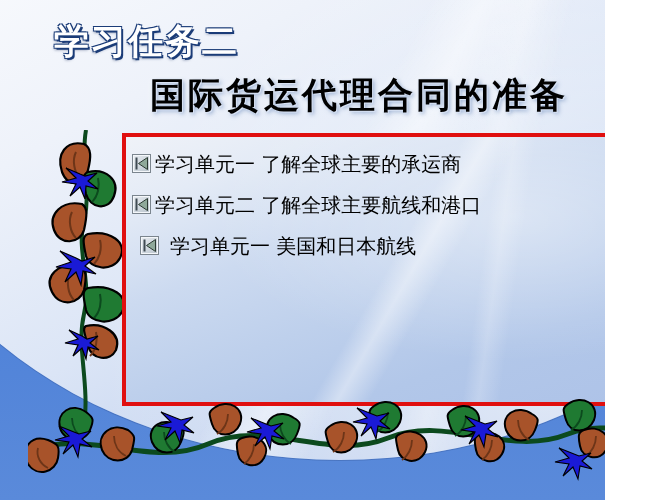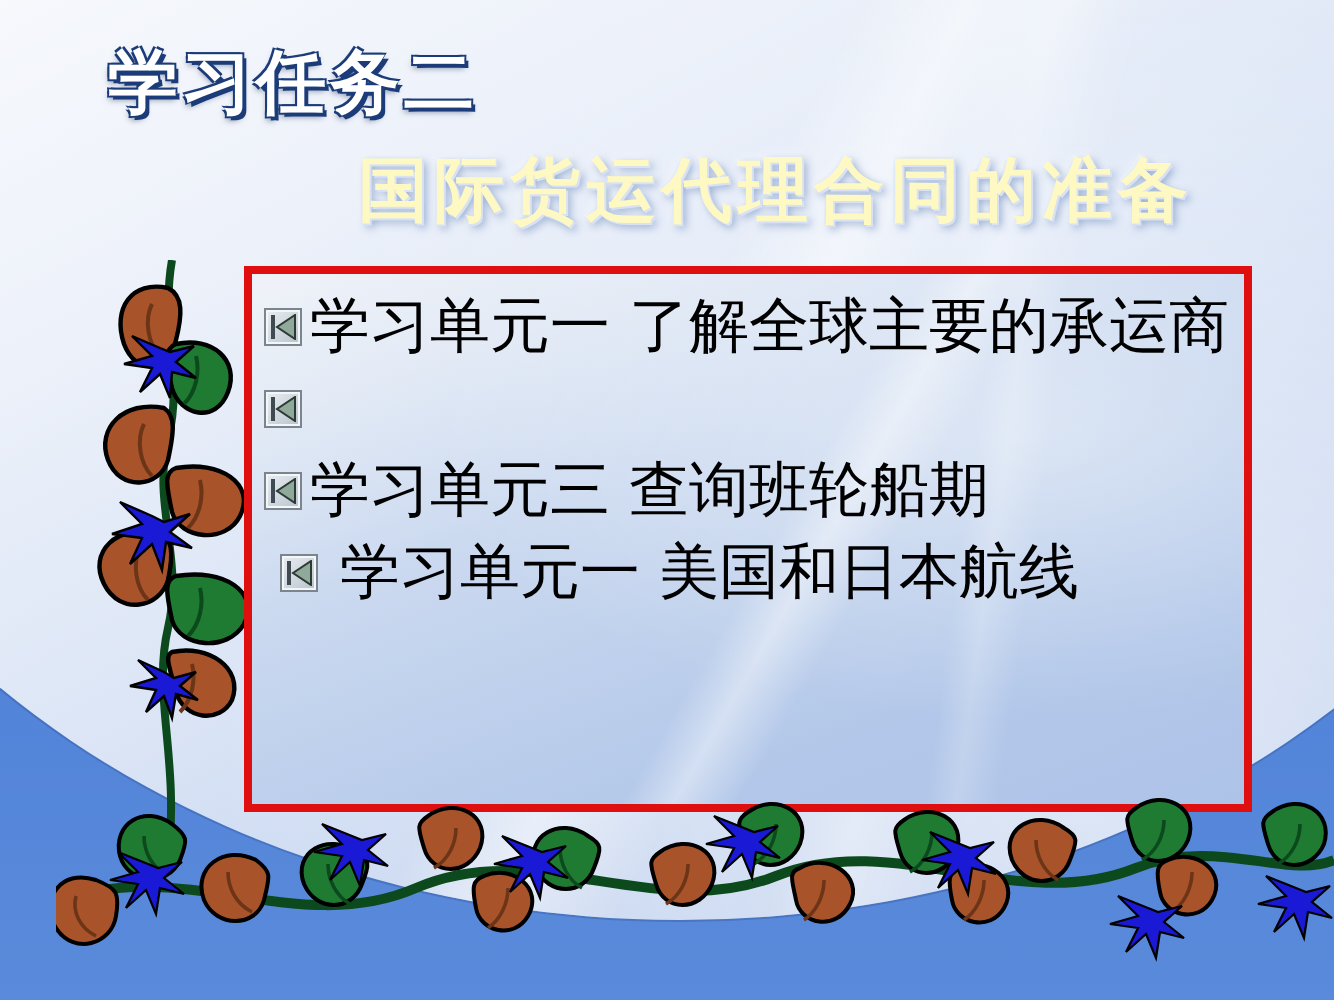--- a/index.html
+++ b/index.html
@@ -3,21 +3,21 @@
 <meta charset="utf-8">
 <title>Slide</title>
 <style>
   html,body{margin:0;padding:0;}
   body{
     width:667px;height:500px;overflow:hidden;
     font-family:"DejaVu Serif", serif;
     background:#ffffff;
   }
   #slide{
-    position:relative;width:667px;height:500px;overflow:hidden;
+    position:relative;width:605px;height:500px;overflow:hidden;
     background:#4a7ed6;
   }
   
   .bg-blue{
     position:absolute;left:0;top:0;width:667px;height:500px;
     background:linear-gradient(180deg,#4a7ed6 0%,#4b7fd8 45%,#5a8ada 100%);
   }
   
   .ellipse{
     position:absolute;
@@ -45,26 +45,25 @@
     color:#ffffff;
     text-shadow:
       2px 2px 0 #1b3c78, -1px -1px 0 #1b3c78, 1px -1px 0 #1b3c78,
       -1px 1px 0 #1b3c78, 0 2px 3px rgba(20,40,90,0.55);
     white-space:nowrap;
   }
   .title2{
     position:absolute;left:150px;top:72px;
     font-family:"DejaVu Sans","Liberation Sans",sans-serif;
     font-weight:bold;font-size:35px;letter-spacing:3px;
-    color:#fef9c3;
+    color:#000000;
     text-shadow:
       1px 1px 0 #d8e2f4, 2px 2px 4px rgba(110,140,190,0.75),
       -1px -1px 0 #eef3fb, 0 0 6px rgba(255,255,255,0.85);
     white-space:nowrap;
-    margin-left:29px;
   }
   
   .content-box{
     position:absolute;left:122px;top:133px;width:504px;height:273px;
     border:4px solid #e00f0f;
     box-sizing:border-box;
     background:
       radial-gradient(ellipse at 78% 30%, rgba(255,255,255,0.40) 0%, rgba(255,255,255,0) 55%),
       linear-gradient(160deg,#eff2f8 0%,#e4ebf6 16%,#ccdaf0 38%,#bed0ec 58%,#b2c7e9 78%,#aec3e8 100%);
     overflow:hidden;
@@ -89,21 +88,21 @@
     margin-right:4px;
     position:relative;
     background:linear-gradient(135deg,#e9edf2 0%,#cfd7de 55%,#b9c3cc 100%);
     border:1px solid #7b858e;
     box-shadow:inset 0 0 0 1px #f4f7fa;
     box-sizing:border-box;
   }
   .item-icon svg{position:absolute;left:2px;top:2px;}
   .item-text{
     font-family:"DejaVu Serif","Liberation Serif",serif;
-    font-size:30px;color:#000000;line-height:1;
+    font-size:20px;color:#000000;line-height:1;
     letter-spacing:0px;
   }
   .item.indent .item-icon{margin-left:8px;}
   .item.indent .item-text{margin-left:7px;}
 
   
   .vine-left{position:absolute;left:36px;top:130px;width:100px;height:300px;}
   .vine-bottom{position:absolute;left:28px;top:396px;width:639px;height:104px;}
 </style>
 </head>
@@ -157,31 +156,23 @@
         <span class="item-text">学习单元一  了解全球主要的承运商</span>
       </div>
 
       <div class="item">
         <span class="item-icon">
           <svg width="13" height="13" viewBox="0 0 13 13">
             <rect x="0.5" y="0.5" width="2" height="12" fill="#3f4a52"></rect>
             <path d="M12.5 0.5 L12.5 12.5 L3.5 6.5 Z" fill="#8fa99a" stroke="#2c3a33" stroke-width="1"></path>
           </svg>
         </span>
+        <span class="item-text">学习单元二  了解全球主要航线和港口</span>
       </div>
 
-      <div class="item">
-        <span class="item-icon">
-          <svg width="13" height="13" viewBox="0 0 13 13">
-            <rect x="0.5" y="0.5" width="2" height="12" fill="#3f4a52"></rect>
-            <path d="M12.5 0.5 L12.5 12.5 L3.5 6.5 Z" fill="#8fa99a" stroke="#2c3a33" stroke-width="1"></path>
-          </svg>
-        </span>
-        <span class="item-text">学习单元三  查询班轮船期</span>
-      </div>
 
 
 
       <div class="item indent">
         <span class="item-icon">
           <svg width="13" height="13" viewBox="0 0 13 13">
             <rect x="0.5" y="0.5" width="2" height="12" fill="#3f4a52"></rect>
             <path d="M12.5 0.5 L12.5 12.5 L3.5 6.5 Z" fill="#8fa99a" stroke="#2c3a33" stroke-width="1"></path>
           </svg>
         </span>

